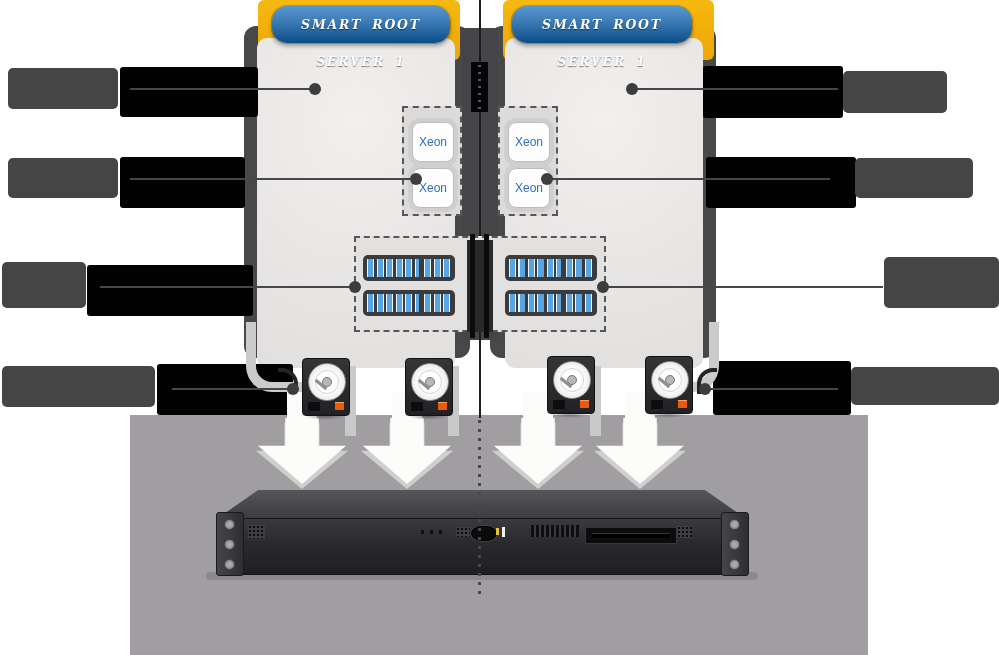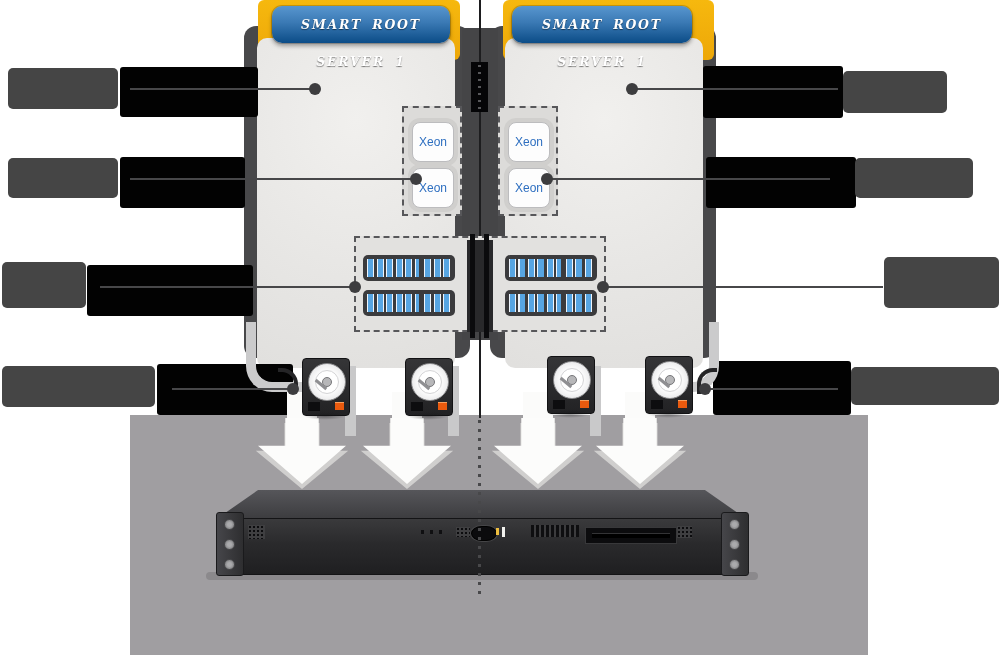--- a/index.html
+++ b/index.html
@@ -8,21 +8,21 @@
   .abs{position:absolute;}
 
   
   .gray-bg{left:130px;top:415px;width:738px;height:240px;background:#a09ea1;}
 
   
   .frame{top:26px;width:226px;height:332px;background:#48484a;border-radius:12px;}
   .amber{top:0;height:60px;background:linear-gradient(180deg,#f6b80e,#eda708);border-radius:6px;}
   .panel{top:38px;width:198px;height:330px;border-radius:10px;
          background:radial-gradient(120% 80% at 50% 25%,#f1f0ee 0%,#e7e6e4 60%,#e1e0de 100%);}
-  .hdr{top:6px;height:37px;border-radius:10px;
+  .hdr{top:6px;height:37px;border-radius:15px;
        background:linear-gradient(180deg,#5896cf 0%,#3a79b4 45%,#0b4c87 100%);
        box-shadow:0 0 0 1px rgba(0,0,0,.18),0 3px 4px rgba(0,0,0,.35);
        color:#fff;font-family:"DejaVu Serif",serif;font-style:italic;font-weight:bold;
        font-size:12.5px;letter-spacing:1.8px;word-spacing:4px;text-align:center;line-height:37px;
        text-shadow:0 1px 1px rgba(0,0,0,.5);}
 
   
   .spine{left:462px;top:28px;width:36px;height:312px;background:#454547;}
   .cline-solid{left:479px;top:0;width:2px;height:418px;background:#1d1d1f;}
   .cline-dotted{left:478px;top:420px;width:3px;height:180px;

